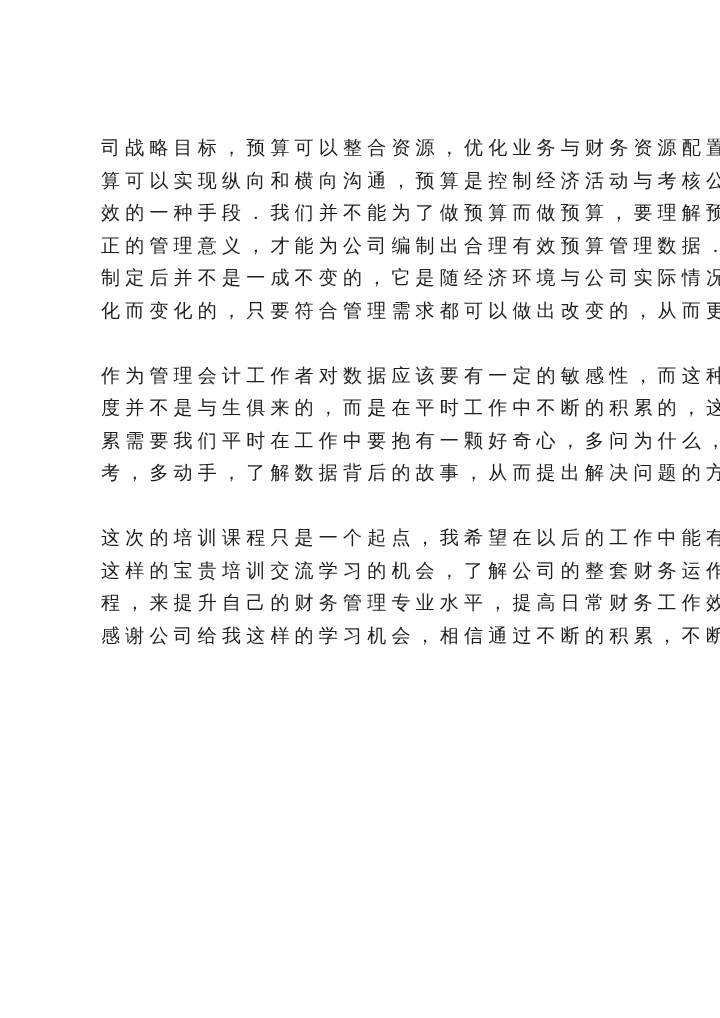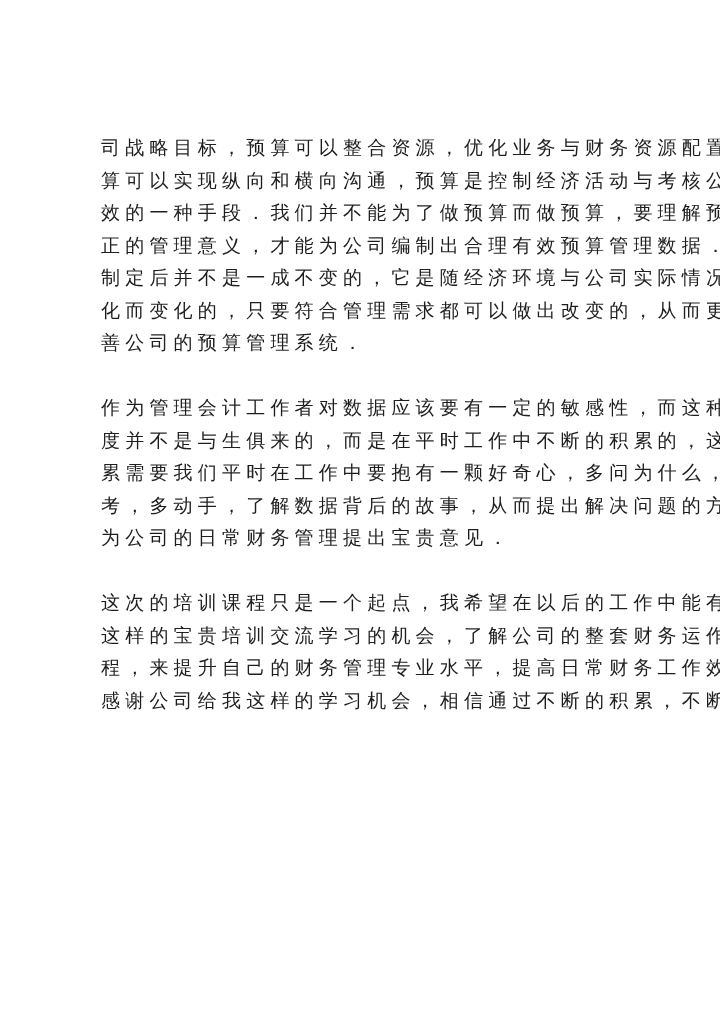--- a/index.html
+++ b/index.html
@@ -51,31 +51,29 @@
 <div class="page">
   <div class="content">
 
     <div class="para">
       <span class="line">司战略目标，预算可以整合资源，优化业务与财务资源配置，预</span>
       <span class="line">算可以实现纵向和横向沟通，预算是控制经济活动与考核公司绩</span>
       <span class="line">效的一种手段．我们并不能为了做预算而做预算，要理解预算真</span>
       <span class="line">正的管理意义，才能为公司编制出合理有效预算管理数据．预算</span>
       <span class="line">制定后并不是一成不变的，它是随经济环境与公司实际情况的变</span>
       <span class="line">化而变化的，只要符合管理需求都可以做出改变的，从而更加完</span>
-      <span class="line">善公司的预算管理系统．</span>
     </div>
 
     <div class="gap"></div>
 
     <div class="para">
       <span class="line">作为管理会计工作者对数据应该要有一定的敏感性，而这种敏感</span>
       <span class="line">度并不是与生俱来的，而是在平时工作中不断的积累的，这种积</span>
       <span class="line">累需要我们平时在工作中要抱有一颗好奇心，多问为什么，多思</span>
       <span class="line">考，多动手，了解数据背后的故事，从而提出解决问题的方案，</span>
-      <span class="line">为公司的日常财务管理提出宝贵意见．</span>
     </div>
 
     <div class="gap"></div>
 
     <div class="para">
       <span class="line">这次的培训课程只是一个起点，我希望在以后的工作中能有更多</span>
       <span class="line">这样的宝贵培训交流学习的机会，了解公司的整套财务运作流</span>
       <span class="line">程，来提升自己的财务管理专业水平，提高日常财务工作效率．</span>
       <span class="line">感谢公司给我这样的学习机会，相信通过不断的积累，不断学</span>
     </div>

